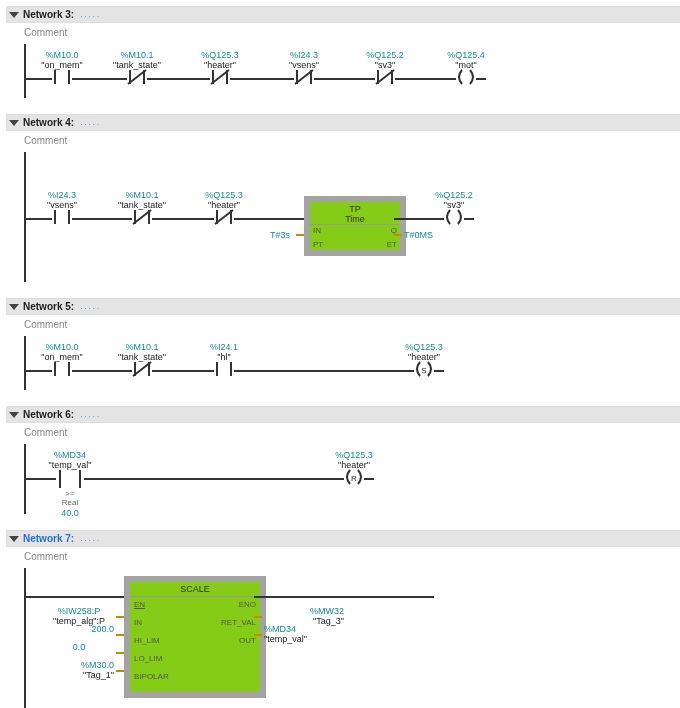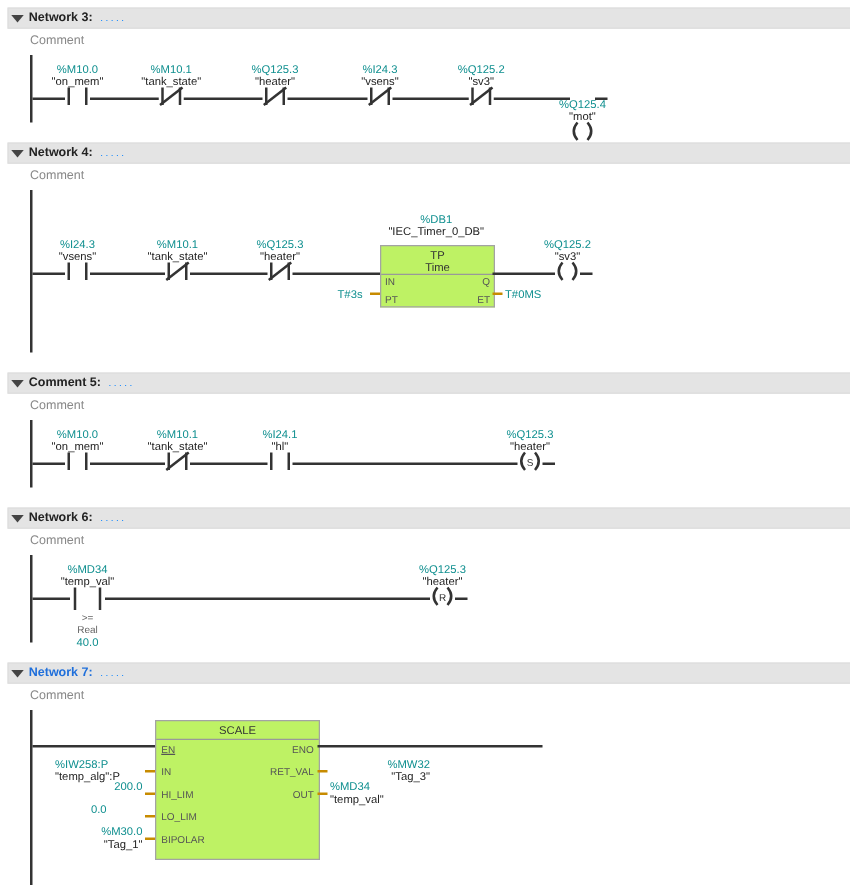--- a/index.html
+++ b/index.html
@@ -12,21 +12,21 @@
   .comment{color:#888;padding:4px 0 2px 18px;font-size:10px}
   .rung{position:relative;height:54px;margin:4px 0 0 18px}
   .rung2{height:130px}
   .rung3{height:70px}
   .rail{position:absolute;left:0;top:0;bottom:0;width:2px;background:#333}
   .wire{position:absolute;height:2px;background:#333}
   .el{position:absolute;text-align:center;white-space:nowrap}
   .addr{color:#0f8f8f;font-size:9px}
   .nm{color:#222;font-size:9px}
   svg{overflow:visible}
-  .box{position:absolute;background:#bef264;border:1px solid #a3a3a3}
+  .box{position:absolute;background:#84cc16;border:6px solid #a3a3a3}
   .pin{position:absolute;font-size:8px;color:#555}
   .val{position:absolute;font-size:9px;color:#0f8f8f}
   .cmptxt{font-size:8px;color:#666;line-height:1.1}
   .stub{position:absolute;width:8px;height:2px;background:#c78b00}
 </style>
 </head>
 <body>
 
 <div class="net">
   <div class="hdr">
@@ -60,21 +60,21 @@
             <line x1="20" y1="0" x2="20" y2="14" stroke="#333" stroke-width="2"></line>
             <line x1="4" y1="14" x2="22" y2="0" stroke="#333" stroke-width="2"></line>
           </svg></div></div>
       <div class="wire" style="left: 290px; top: 34px; width: 61px;"></div>
       <div class="el" style="left: 331px; top: 6px; width: 60px;"><div class="addr">%Q125.2</div><div class="nm">"sv3"</div><div style="display:inline-block"><svg width="26" height="14">
             <line x1="6" y1="0" x2="6" y2="14" stroke="#333" stroke-width="2"></line>
             <line x1="20" y1="0" x2="20" y2="14" stroke="#333" stroke-width="2"></line>
             <line x1="4" y1="14" x2="22" y2="0" stroke="#333" stroke-width="2"></line>
           </svg></div></div>
       <div class="wire" style="left: 371px; top: 34px; width: 61px;"></div>
-      <div class="el" style="left: 412px; top: 6px; width: 60px; margin-top: 28px;"><div class="addr">%Q125.4</div><div class="nm">"mot"</div><div style="display:inline-block"><svg width="26" height="14">
+      <div class="el" style="left: 412px; top: 6px; width: 60px;"><div class="addr">%Q125.4</div><div class="nm">"mot"</div><div style="display:inline-block"><svg width="26" height="14">
             <path d="M9 0 Q3 7 9 14" stroke="#333" stroke-width="2" fill="none"></path>
             <path d="M17 0 Q23 7 17 14" stroke="#333" stroke-width="2" fill="none"></path>
           </svg></div></div>
       <div class="wire" style="left: 452px; top: 34px; width: 10px;"></div>
     </div>
 </div>
 
 <div class="net">
   <div class="hdr">
     <div class="tri"></div>
@@ -102,41 +102,37 @@
             <line x1="4" y1="14" x2="22" y2="0" stroke="#333" stroke-width="2"></line>
           </svg></div></div>
       <div class="wire" style="left: 210px; top: 66px; width: 70px;"></div>
       <div class="box" style="left: 280px; top: 44px; width: 90px; height: 48px;">
         <div style="text-align:center;font-size:9px;padding-top:2px;border-bottom:1px solid #999">TP<br>Time</div>
         <div class="pin" style="left: 3px; top: 24px;">IN</div>
         <div class="pin" style="left: 3px; top: 38px;">PT</div>
         <div class="pin" style="right: 3px; top: 24px;">Q</div>
         <div class="pin" style="right: 3px; top: 38px;">ET</div>
       </div>
-      <div class="el" style="left: 260px; top: 18px; width: 130px;">
-        <div class="addr">%DB1</div>
-        <div class="nm">"IEC_Timer_0_DB"</div>
-      </div>
       <div class="stub" style="left: 272px; top: 82px;"></div>
       <div class="val" style="left: 246px; top: 78px;">T#3s</div>
       <div class="stub" style="left: 370px; top: 82px;"></div>
       <div class="val" style="left: 380px; top: 78px;">T#0MS</div>
       <div class="wire" style="left: 370px; top: 66px; width: 50px;"></div>
       <div class="el" style="left: 400px; top: 38px; width: 60px;"><div class="addr">%Q125.2</div><div class="nm">"sv3"</div><div style="display:inline-block"><svg width="26" height="14">
             <path d="M9 0 Q3 7 9 14" stroke="#333" stroke-width="2" fill="none"></path>
             <path d="M17 0 Q23 7 17 14" stroke="#333" stroke-width="2" fill="none"></path>
           </svg></div></div>
       <div class="wire" style="left: 440px; top: 66px; width: 10px;"></div>
     </div>
 </div>
 
 <div class="net">
   <div class="hdr">
     <div class="tri"></div>
-    <b>Comment 5:</b>
+    <b>Network 5:</b>
     <span class="dots">.....</span>
   </div>
   <div class="comment">Comment</div>
   <div class="rung" id="r5">
     <div class="rail"></div>
   <div class="wire" style="left: 2px; top: 34px; width: 26px;"></div>
       <div class="el" style="left: 8px; top: 6px; width: 60px;"><div class="addr">%M10.0</div><div class="nm">"on_mem"</div><div style="display:inline-block"><svg width="26" height="14">
             <line x1="6" y1="0" x2="6" y2="14" stroke="#333" stroke-width="2"></line>
             <line x1="20" y1="0" x2="20" y2="14" stroke="#333" stroke-width="2"></line>
           </svg></div></div>
@@ -200,21 +196,21 @@
         <div class="pin" style="left: 4px; top: 18px; text-decoration: underline;">EN</div>
         <div class="pin" style="left: 4px; top: 36px;">IN</div>
         <div class="pin" style="left: 4px; top: 54px;">HI_LIM</div>
         <div class="pin" style="left: 4px; top: 72px;">LO_LIM</div>
         <div class="pin" style="left: 4px; top: 90px;">BIPOLAR</div>
         <div class="pin" style="right: 4px; top: 18px; text-align: center;">ENO</div>
         <div class="pin" style="right: 4px; top: 36px;">RET_VAL</div>
         <div class="pin" style="right: 4px; top: 54px; margin-left: 48px;">OUT</div>
       </div>
       <div class="stub" style="left: 92px; top: 48px;"></div>
-      <div class="el" style="left: 20px; top: 38px; width: 70px; text-align: left;">
+      <div class="el" style="left: 20px; top: 38px; width: 70px; text-align: center;">
         <div class="addr">%IW258:P</div>
         <div class="nm">"temp_alg":P</div>
       </div>
       <div class="stub" style="left: 92px; top: 66px;"></div>
       <div class="el" style="left: 20px; top: 56px; width: 70px; text-align: right;">
         <div class="addr">200.0</div>
       </div>
       <div class="stub" style="left: 92px; top: 84px;"></div>
       <div class="el" style="left: 20px; top: 74px; width: 70px; ">
         <div class="addr">0.0</div>

